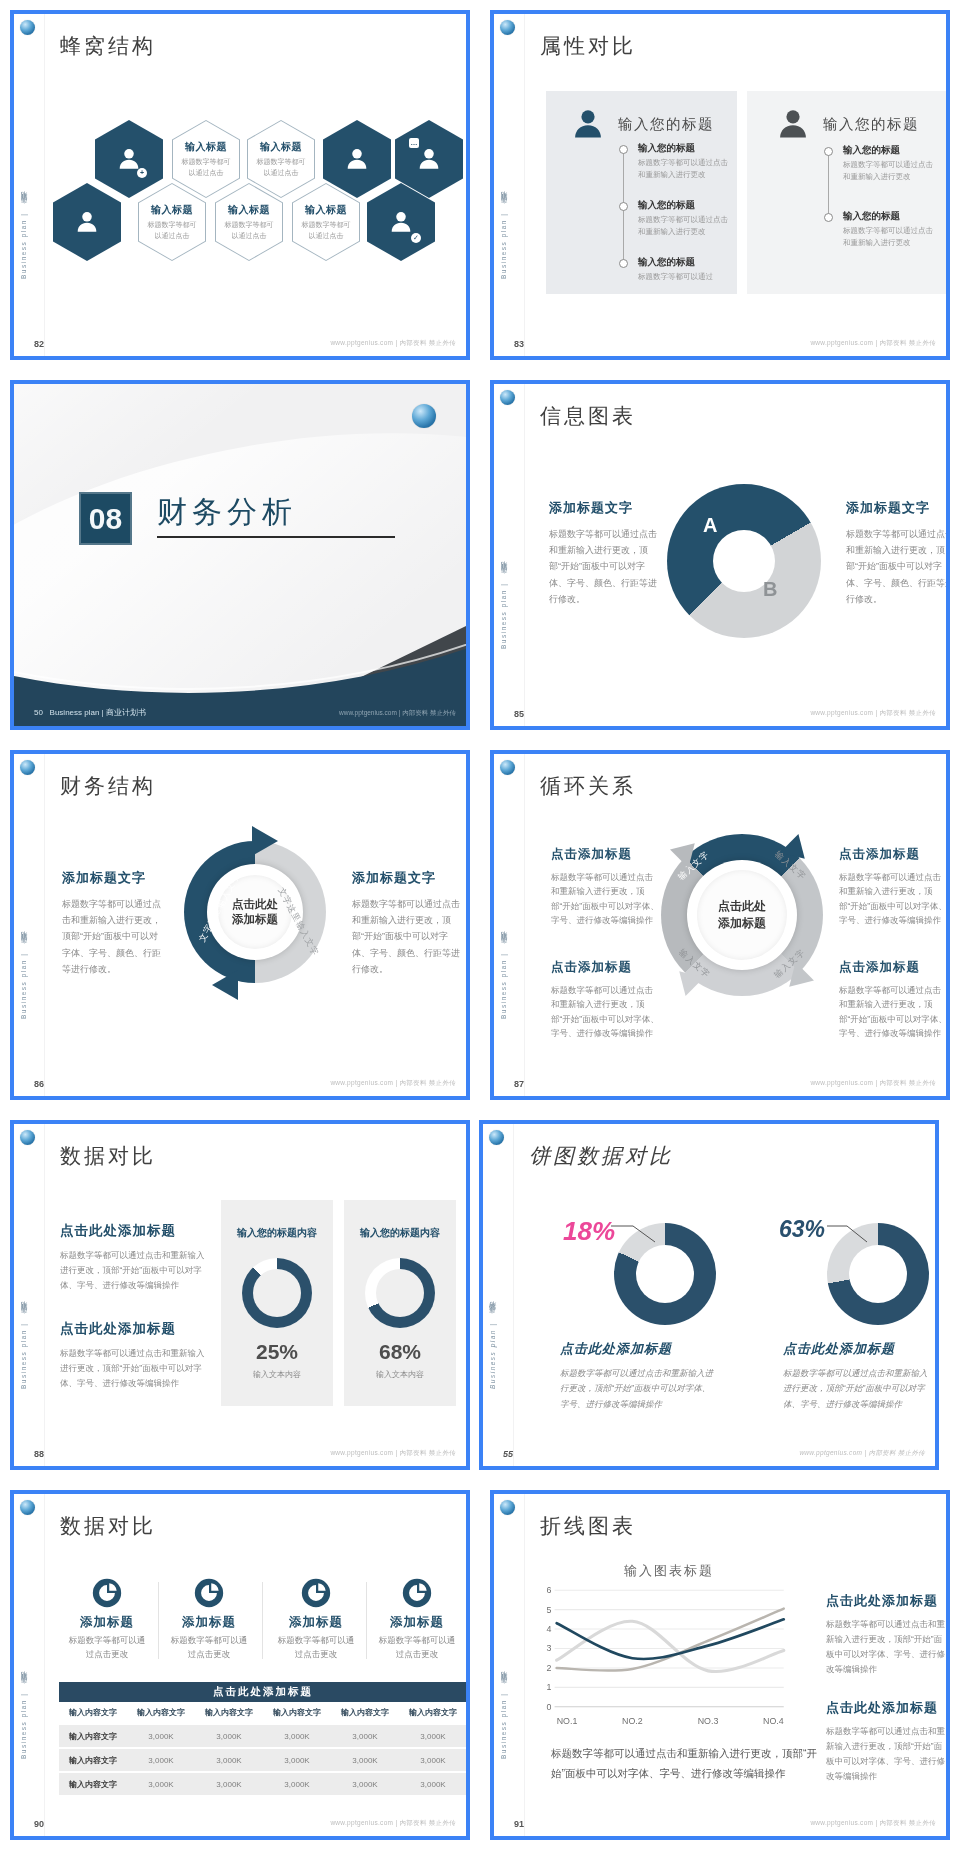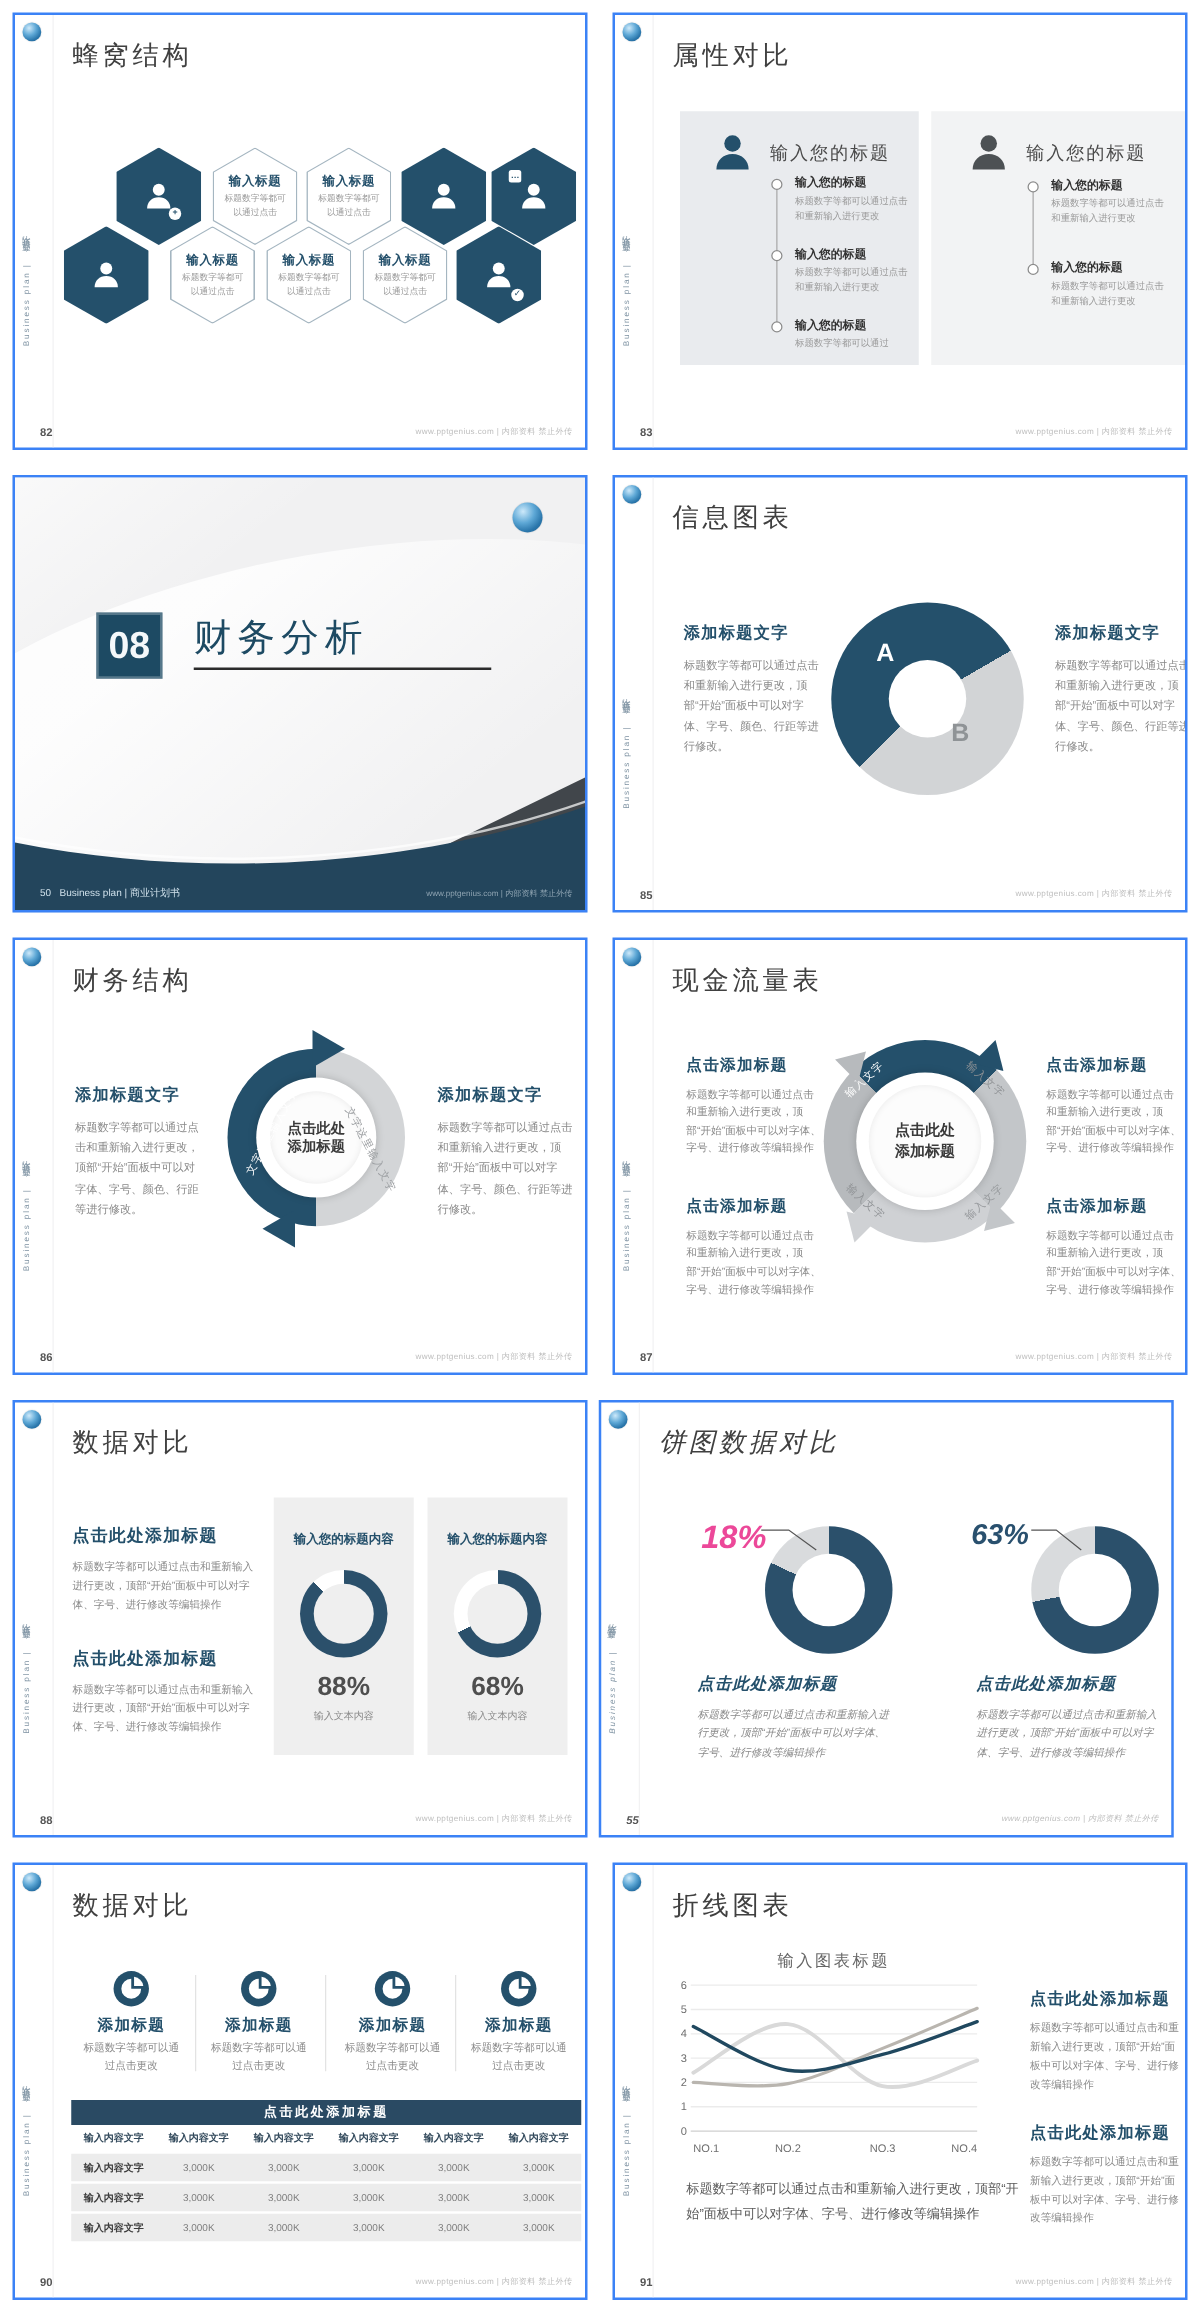--- a/index.html
+++ b/index.html
@@ -1,18 +1,18 @@
 <!DOCTYPE html>
 <html><head>
 <meta charset="utf-8">
 <style>
   html,body{margin:0;padding:0;background:#ffffff;}
   body{font-family:"Liberation Sans","DejaVu Sans",sans-serif;-webkit-font-smoothing:antialiased;}
   .sheet{position:relative;width:960px;height:1850px;background:#fff;overflow:hidden;}
-  .slide{position:absolute;width:460px;height:350px;background:#fff;border:2px solid #3b82f6;box-sizing:border-box;overflow:hidden;}
+  .slide{position:absolute;width:460px;height:350px;background:#fff;border:4px solid #3b82f6;box-sizing:border-box;overflow:hidden;}
   .sside{position:absolute;left:0;top:0;bottom:0;width:30px;border-right:1px solid #f2f2f3;}
   .logo{position:absolute;width:15px;height:15px;border-radius:50%;background:radial-gradient(circle at 35% 30%,#cde9fa 0%,#5ea8d6 40%,#2a76ab 70%,#1b5c8c 100%);box-shadow:0 0 1px rgba(0,0,0,.25);}
   .vtext{position:absolute;left:6px;top:95px;height:170px;writing-mode:vertical-rl;transform:rotate(180deg);font-size:6.5px;color:#7f93a3;letter-spacing:1.5px;display:flex;align-items:center;}
   .stitle{position:absolute;left:46px;top:18px;font-size:21px;color:#404040;letter-spacing:3px;font-weight:500;}
   .snum{position:absolute;left:20px;bottom:7px;font-size:9px;font-weight:bold;color:#555;}
   .sfoot{position:absolute;right:10px;bottom:8px;font-size:6.5px;color:#bdbdbd;letter-spacing:.3px;}
   .hexo{position:absolute;width:68px;height:78px;clip-path:polygon(50% 0,100% 25%,100% 75%,50% 100%,0 75%,0 25%);}
   .hexo.dark{background:#24506b;display:flex;align-items:center;justify-content:center;}
   .hexo.line{background:#a4b5c0;}
   .hexi{position:absolute;inset:1px;clip-path:polygon(50% 0,100% 25%,100% 75%,50% 100%,0 75%,0 25%);background:#fff;display:flex;flex-direction:column;align-items:center;justify-content:center;text-align:center;}
@@ -265,21 +265,21 @@
 
     <div class="snum">86</div>
     <div class="sfoot">www.pptgenius.com | 内部资料 禁止外传</div>
   </div>
 
   <div class="slide" style="left:490px;top:750px;">
     <div class="sside">
       <div class="logo" style="left:6px;top:6px;"></div>
       <div class="vtext">Business plan | 商业计划书</div>
     </div>
-    <div class="stitle">现金流量表</div>
+    <div class="stitle">循环关系</div>
 
     <div style="position:absolute;left:57px;top:92px;width:110px;">
       <div class="blk-t" style="font-size:12.5px;">点击添加标题</div>
       <div class="blk-b" style="font-size:8.5px;margin-top:7px;line-height:1.7;">标题数字等都可以通过点击和重新输入进行更改，顶部“开始”面板中可以对字体、字号、进行修改等编辑操作</div>
     </div>
     <div style="position:absolute;left:57px;top:205px;width:110px;">
       <div class="blk-t" style="font-size:12.5px;">点击添加标题</div>
       <div class="blk-b" style="font-size:8.5px;margin-top:7px;line-height:1.7;">标题数字等都可以通过点击和重新输入进行更改，顶部“开始”面板中可以对字体、字号、进行修改等编辑操作</div>
     </div>
 
@@ -326,21 +326,21 @@
     <div style="position:absolute;left:46px;top:196px;width:150px;">
       <div class="blk-t" style="font-size:13.5px;">点击此处添加标题</div>
       <div class="blk-b" style="font-size:8.5px;margin-top:8px;line-height:1.75;">标题数字等都可以通过点击和重新输入进行更改，顶部“开始”面板中可以对字体、字号、进行修改等编辑操作</div>
     </div>
 
     <div class="card88" style="left:207px;top:76px;">
       <div style="position:absolute;left:0;right:0;top:26px;text-align:center;font-size:10px;font-weight:bold;color:#24506b;">输入您的标题内容</div>
       <div class="donut" style="left: 21px; top: 58px; width: 70px; height: 70px; background: conic-gradient(rgb(43, 80, 107) 0deg, rgb(43, 80, 107) 88%, rgb(255, 255, 255) 88%, rgb(255, 255, 255) 100%);">
         <div class="dhole" style="inset:11px;background:#efefef;"></div>
       </div>
-      <div style="position:absolute;left:0;right:0;top:140px;text-align:center;font-size:21px;font-weight:bold;color:#4e4e4e;">88%</div>
+      <div style="position:absolute;left:0;right:0;top:140px;text-align:center;font-size:21px;font-weight:bold;color:#4e4e4e;">25%</div>
       <div style="position:absolute;left:0;right:0;top:169px;text-align:center;font-size:8px;color:#8a8a8a;">输入文本内容</div>
     </div>
     <div class="card88" style="left:330px;top:76px;">
       <div style="position:absolute;left:0;right:0;top:26px;text-align:center;font-size:10px;font-weight:bold;color:#24506b;">输入您的标题内容</div>
       <div class="donut" style="left: 21px; top: 58px; width: 70px; height: 70px; background: conic-gradient(rgb(43, 80, 107) 0deg, rgb(43, 80, 107) 68%, rgb(255, 255, 255) 68%, rgb(255, 255, 255) 100%);">
         <div class="dhole" style="inset:11px;background:#efefef;"></div>
       </div>
       <div style="position:absolute;left:0;right:0;top:140px;text-align:center;font-size:21px;font-weight:bold;color:#4e4e4e;">68%</div>
       <div style="position:absolute;left:0;right:0;top:169px;text-align:center;font-size:8px;color:#8a8a8a;">输入文本内容</div>
     </div>

